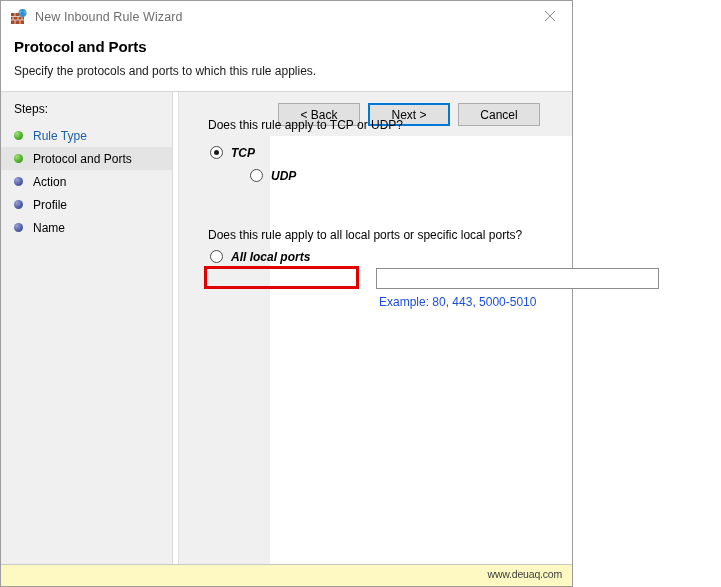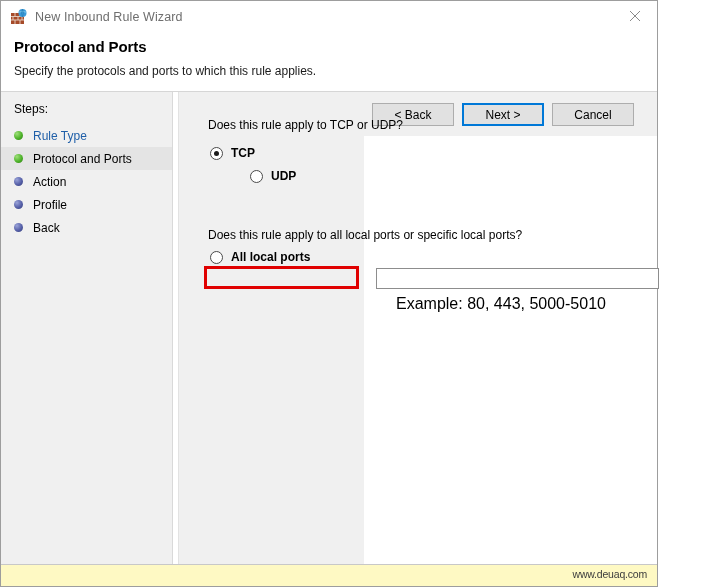--- a/index.html
+++ b/index.html
@@ -14,21 +14,21 @@
     font-size: 12px;
     color: #000000;
     overflow: hidden;
     position: relative;
   }
 
   
   .window {
     position: absolute;
     left: 0; top: 0;
-    width: 658px;
+    width: 573px;
     height: 587px;
     background: #ffffff;
     border: 1px solid #9d9d9d;
     box-sizing: border-box;
     display: flex;
     flex-direction: column;
   }
 
   
   .titlebar {
@@ -157,22 +157,23 @@
     font-size: 12px;
     color: #000;
     white-space: nowrap;
   }
   .q1 { left: 29px; top: 26px; }
   .q2 { left: 29px; top: 136px; }
 
   .radio-row {
     position: absolute;
     display: flex;
-    align-items: flex-end;
+    align-items: flex-start;
     white-space: nowrap;
+    font-style: italic;
   }
   .r-tcp  { left: 31px; top: 54px; }
   .r-udp  { left: 31px; top: 77px; margin-left: 40px; }
   .r-all  { left: 31px; top: 158px; }
   .r-spec { left: 31px; top: 181px; }
 
   .radio {
     width: 13px;
     height: 13px;
     border-radius: 50%;
@@ -221,36 +222,35 @@
     font-family: "Liberation Sans", sans-serif;
     font-size: 12px;
     padding: 0 4px;
     color: #000;
     outline: none;
   }
   .example {
     position: absolute;
     left: 200px;
     top: 203px;
-    font-size: 16px;
-    color: #000000;
+    font-size: 12px;
+    color: #1d4ed8;
     white-space: nowrap;
-    margin-left: 17px;
   }
 
   
   .btnbar {
     height: 44px;
     min-height: 44px;
     background: #f0f0f0;
     border-top: 1px solid #f0f0f0;
     display: flex;
     align-items: center;
     justify-content: flex-end;
-    padding-right: 23px;
+    padding-right: 32px;
     box-sizing: border-box;
   }
   .btn {
     width: 82px;
     height: 23px;
     background: #e1e1e1;
     border: 1px solid #adadad;
     box-sizing: border-box;
     font-family: "Liberation Sans", sans-serif;
     font-size: 12px;
@@ -342,21 +342,21 @@
         <span class="step-label">Action</span>
       </div>
 
       <div class="step">
         <span class="bullet todo"></span>
         <span class="step-label">Profile</span>
       </div>
 
       <div class="step">
         <span class="bullet todo"></span>
-        <span class="step-label">Back</span>
+        <span class="step-label">Name</span>
       </div>
     </div>
 
     <div class="main-wrap">
       <div class="main">
 
         <div class="question q1">Does this rule apply to TCP or UDP?</div>
 
         <div class="radio-row r-tcp">
           <span class="radio checked"></span>

